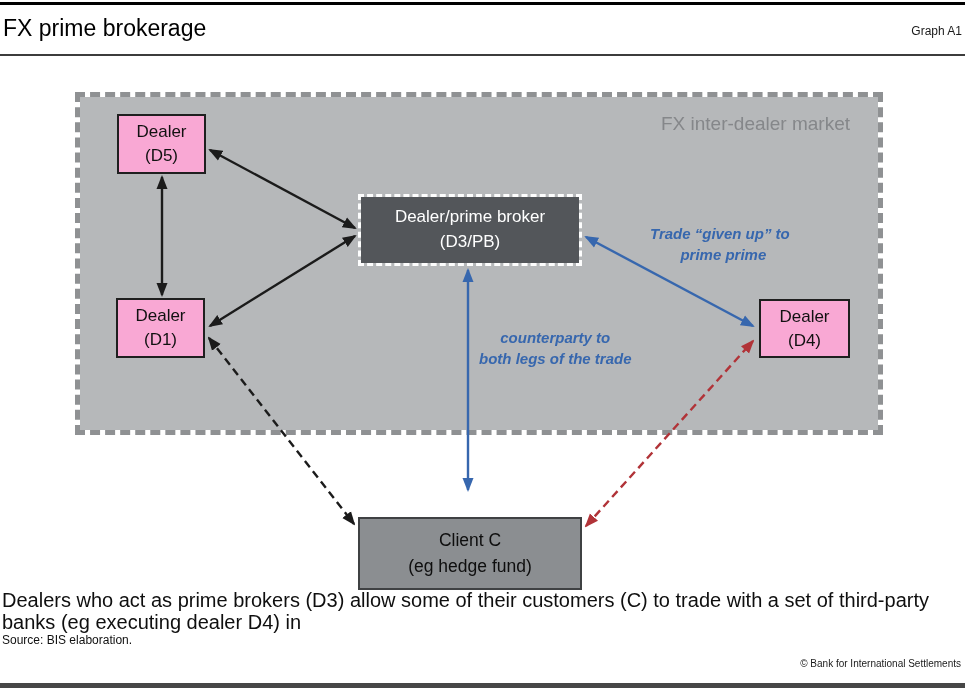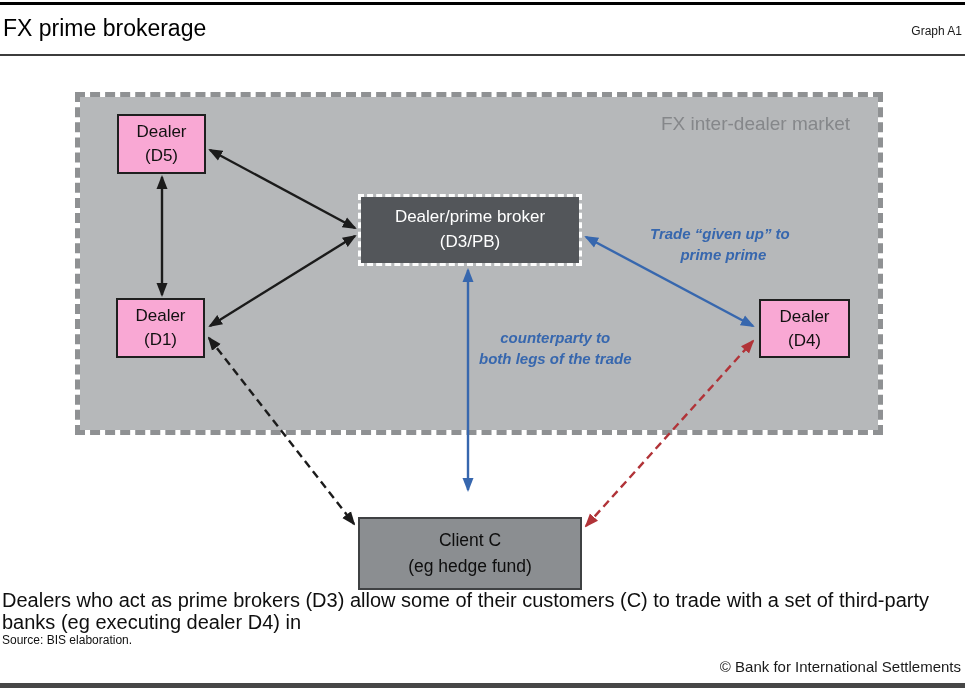--- a/index.html
+++ b/index.html
@@ -43,21 +43,21 @@
   .anno-blue{color:var(--blue);text-align:center;}
   .anno-red{color:var(--red);line-height:22px;}
   .anno-given-up{left:650px;top:223px;}
   .anno-counterparty{left:479px;top:327px;}
   .anno-c-trades{left:641px;top:468px;}
   .indent{padding-left:7px;}
 
   
   .caption{position:absolute;left:2px;top:589px;width:961px;font-size:20px;line-height:22px;color:#0f0f0f;}
   .source{position:absolute;left:2px;top:633px;font-size:12px;color:#0f0f0f;}
-  .copyright{position:absolute;right:4px;top:658px;font-size:15px;color:#1a1a1a;}
+  .copyright{position:absolute;right:4px;top:658px;font-size:10px;color:#1a1a1a;}
   .bottom-bar{position:absolute;left:0;top:683px;width:965px;height:5px;background:#474747;}
 </style>
 </head>
 <body>
 
 <div class="page">
   <div class="top-rule"></div>
   <h1 class="page-title">FX prime brokerage</h1>
   <div class="graph-label">Graph A1</div>
   <div class="header-divider"></div>

